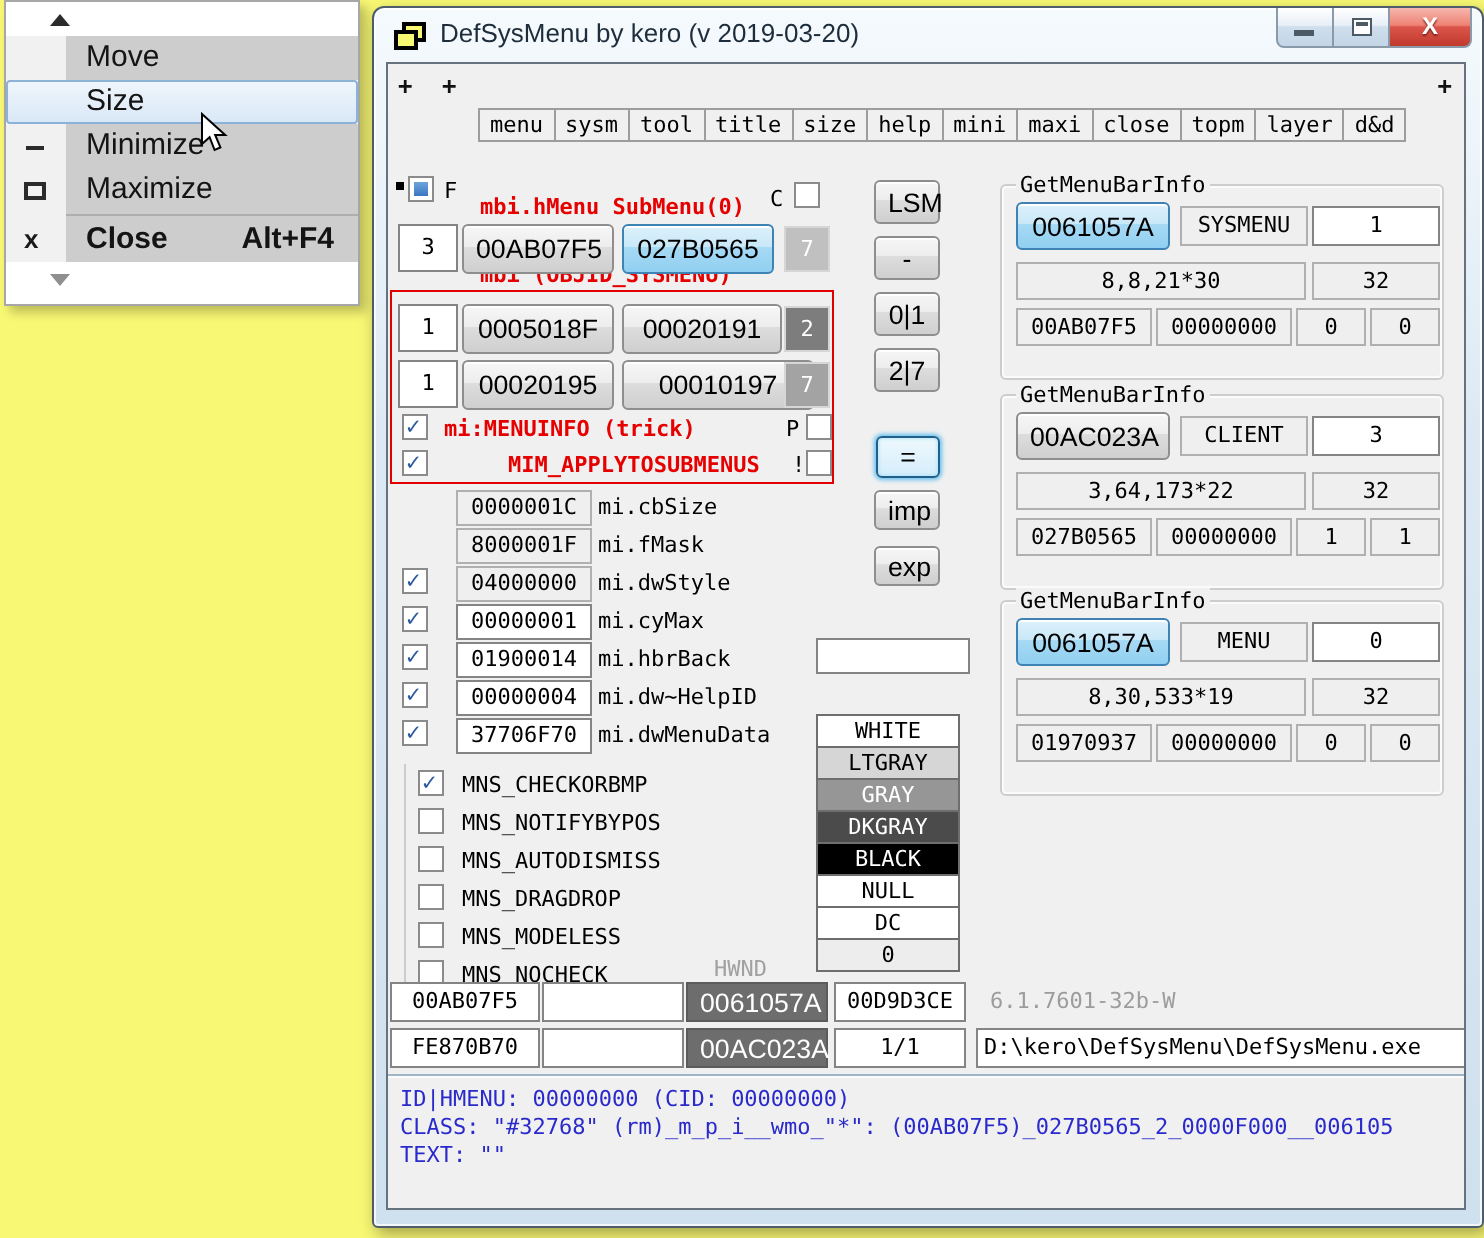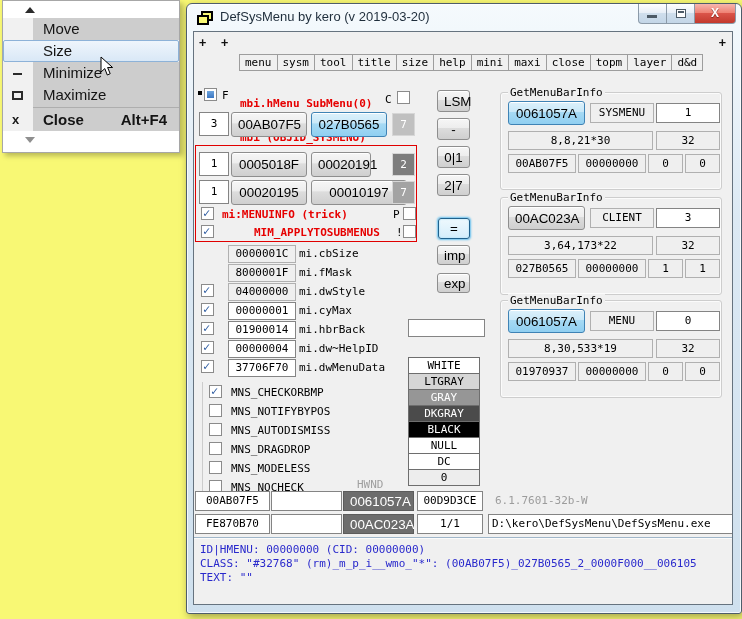--- a/index.html
+++ b/index.html
@@ -210,21 +210,21 @@
     <span class="abs cb" style="left:203px;top:59px;"></span>
 
     <span class="abs edit" style="left:5px;top:80px;width:28px;height:22px;line-height:22px;">3</span>
     <button class="abs btn" style="left:37px;top:80px;width:76px;height:25px;">00AB07F5</button>
     <button class="abs btn hot" style="left:117px;top:80px;width:76px;height:25px;">027B0565</button>
     <span class="abs numbox" style="left:198px;top:81px;width:21px;height:21px;line-height:21px;background:#c0c0c0;">7</span>
 
     <div class="abs redbox" style="left:1px;top:113px;width:220px;height:95px;"></div>
     <span class="abs edit" style="left:5px;top:120px;width:28px;height:22px;line-height:22px;">1</span>
     <button class="abs btn" style="left:37px;top:120px;width:76px;height:25px;">0005018F</button>
-    <button class="abs btn" style="left:117px;top:120px;width:60px;height:25px;">00020191</button>
+    <button class="abs btn" style="left:117px;top:120px;width:80px;height:25px;">00020191</button>
     <span class="abs numbox" style="left:198px;top:121px;width:21px;height:21px;line-height:21px;background:#7d7d7d;">2</span>
 
     <span class="abs edit" style="left:5px;top:148px;width:28px;height:22px;line-height:22px;">1</span>
     <button class="abs btn" style="left:37px;top:148px;width:76px;height:25px;">00020195</button>
     <button class="abs btn" style="left:117px;top:148px;width:96px;height:25px;">00010197</button>
     <span class="abs numbox" style="left:198px;top:149px;width:21px;height:21px;line-height:21px;background:#a3a3a3;">7</span>
 
     <span class="abs cb checked" style="left:7px;top:175px;"></span>
     <span class="abs red" style="left:28px;top:176px;">mi:MENUINFO (trick)</span>
     <span class="abs" style="left:199px;top:176px;">P</span>

